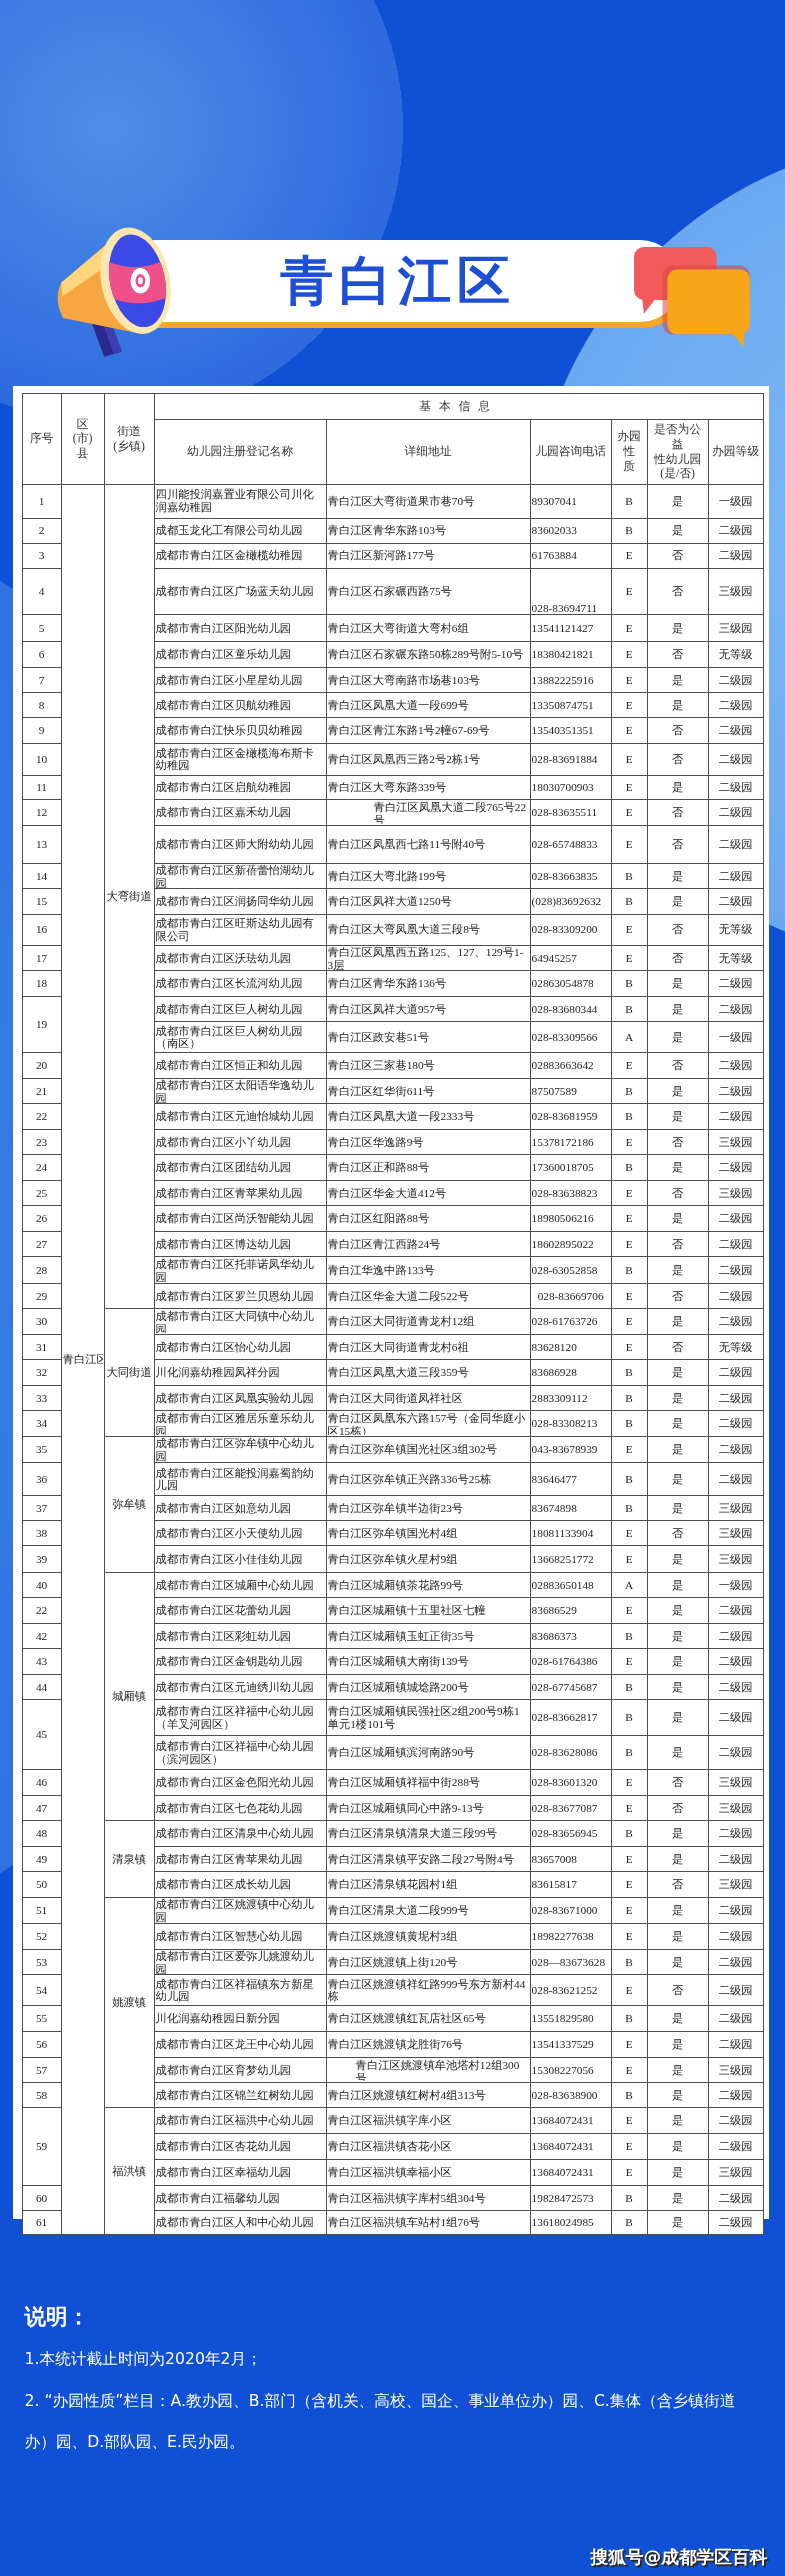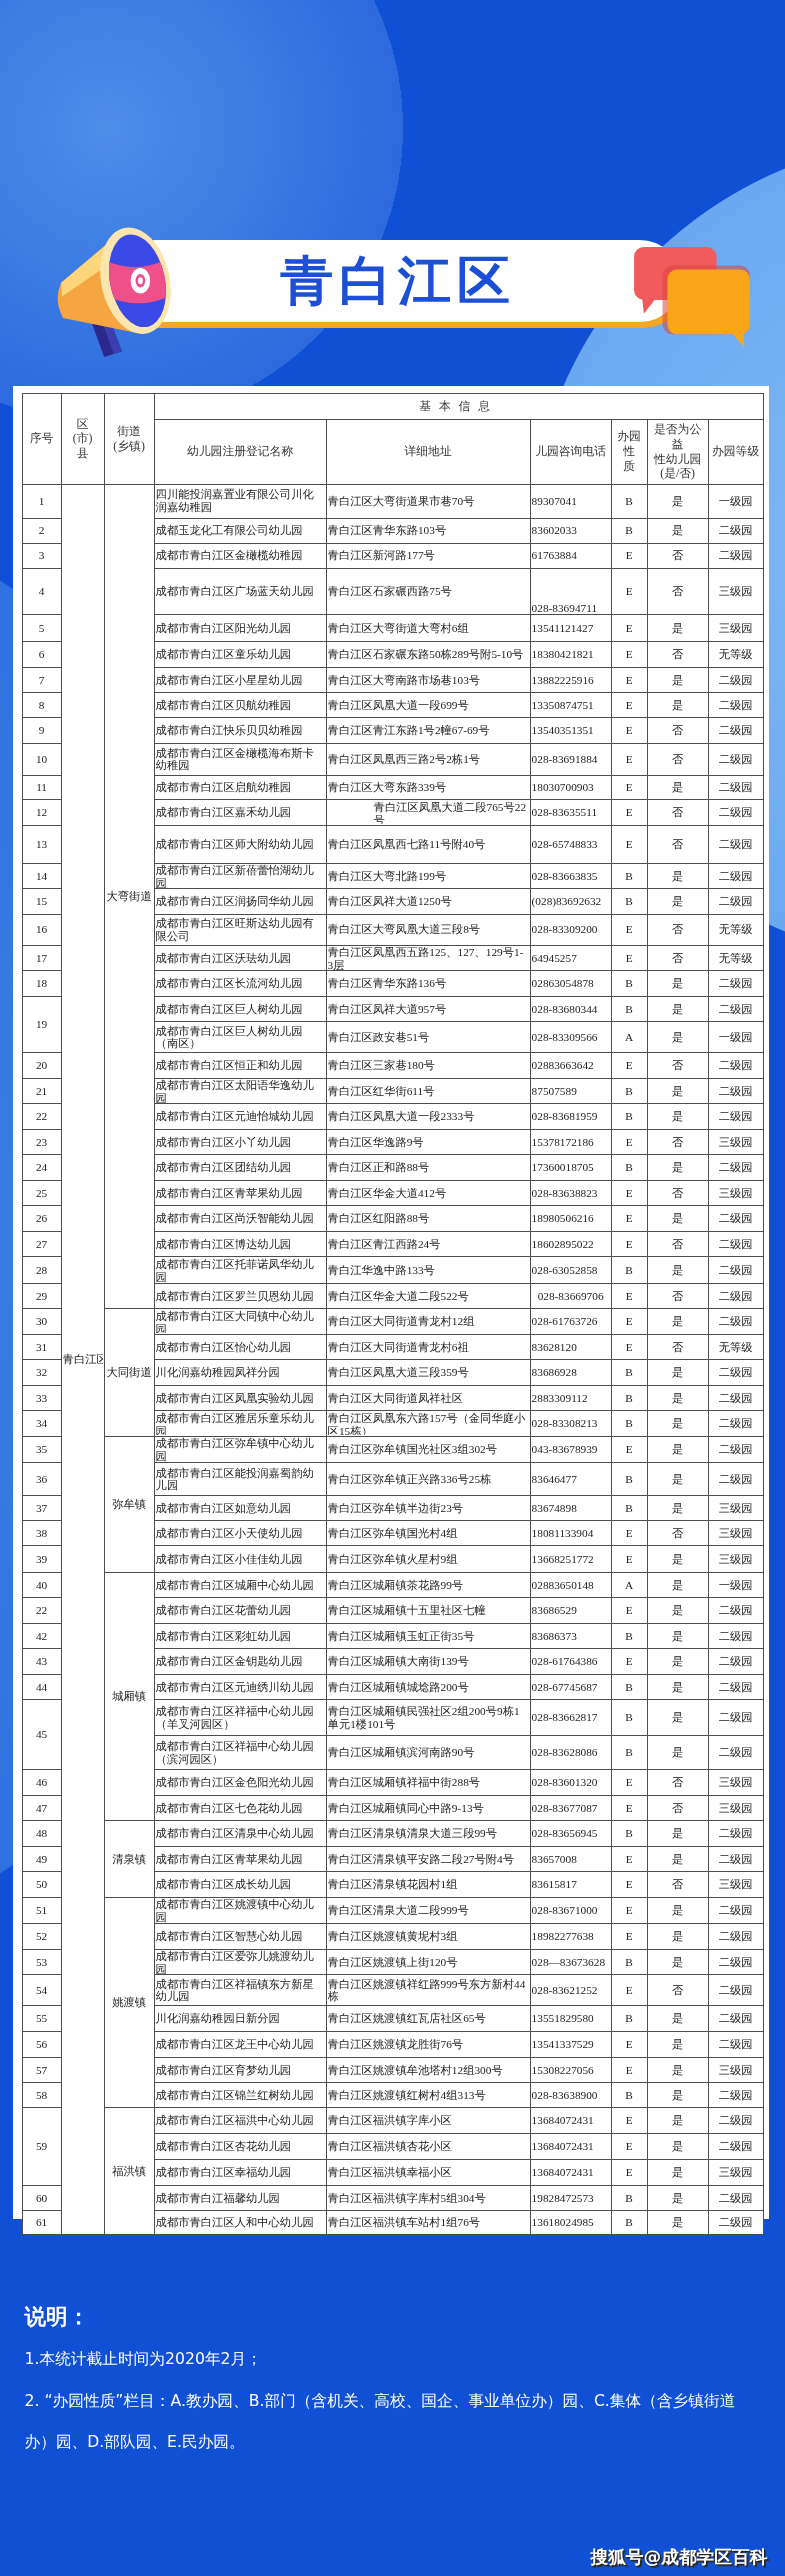--- a/index.html
+++ b/index.html
@@ -1484,21 +1484,21 @@
         </td>
       </tr>
       <tr style="height: 24.5px;">
         <td class="c">
           <div class="ci">57</div>
         </td>
         <td class="l">
           <div class="ci" style="max-height: 22.6px;">成都市青白江区育梦幼儿园</div>
         </td>
         <td class="l">
-          <div class="ci" style="max-height: 22.6px;">青白江区姚渡镇牟池塔村12组300号</div>
+          <div class="ci" style="max-height: 22.6px; padding-left: 28px;">青白江区姚渡镇牟池塔村12组300号</div>
         </td>
         <td class="l">
           <div class="ci" style="max-height: 22.6px;">15308227056</div>
         </td>
         <td class="c">
           <div class="ci" style="max-height: 22.6px;">E</div>
         </td>
         <td class="c">
           <div class="ci" style="max-height: 22.6px;">是</div>
         </td>

